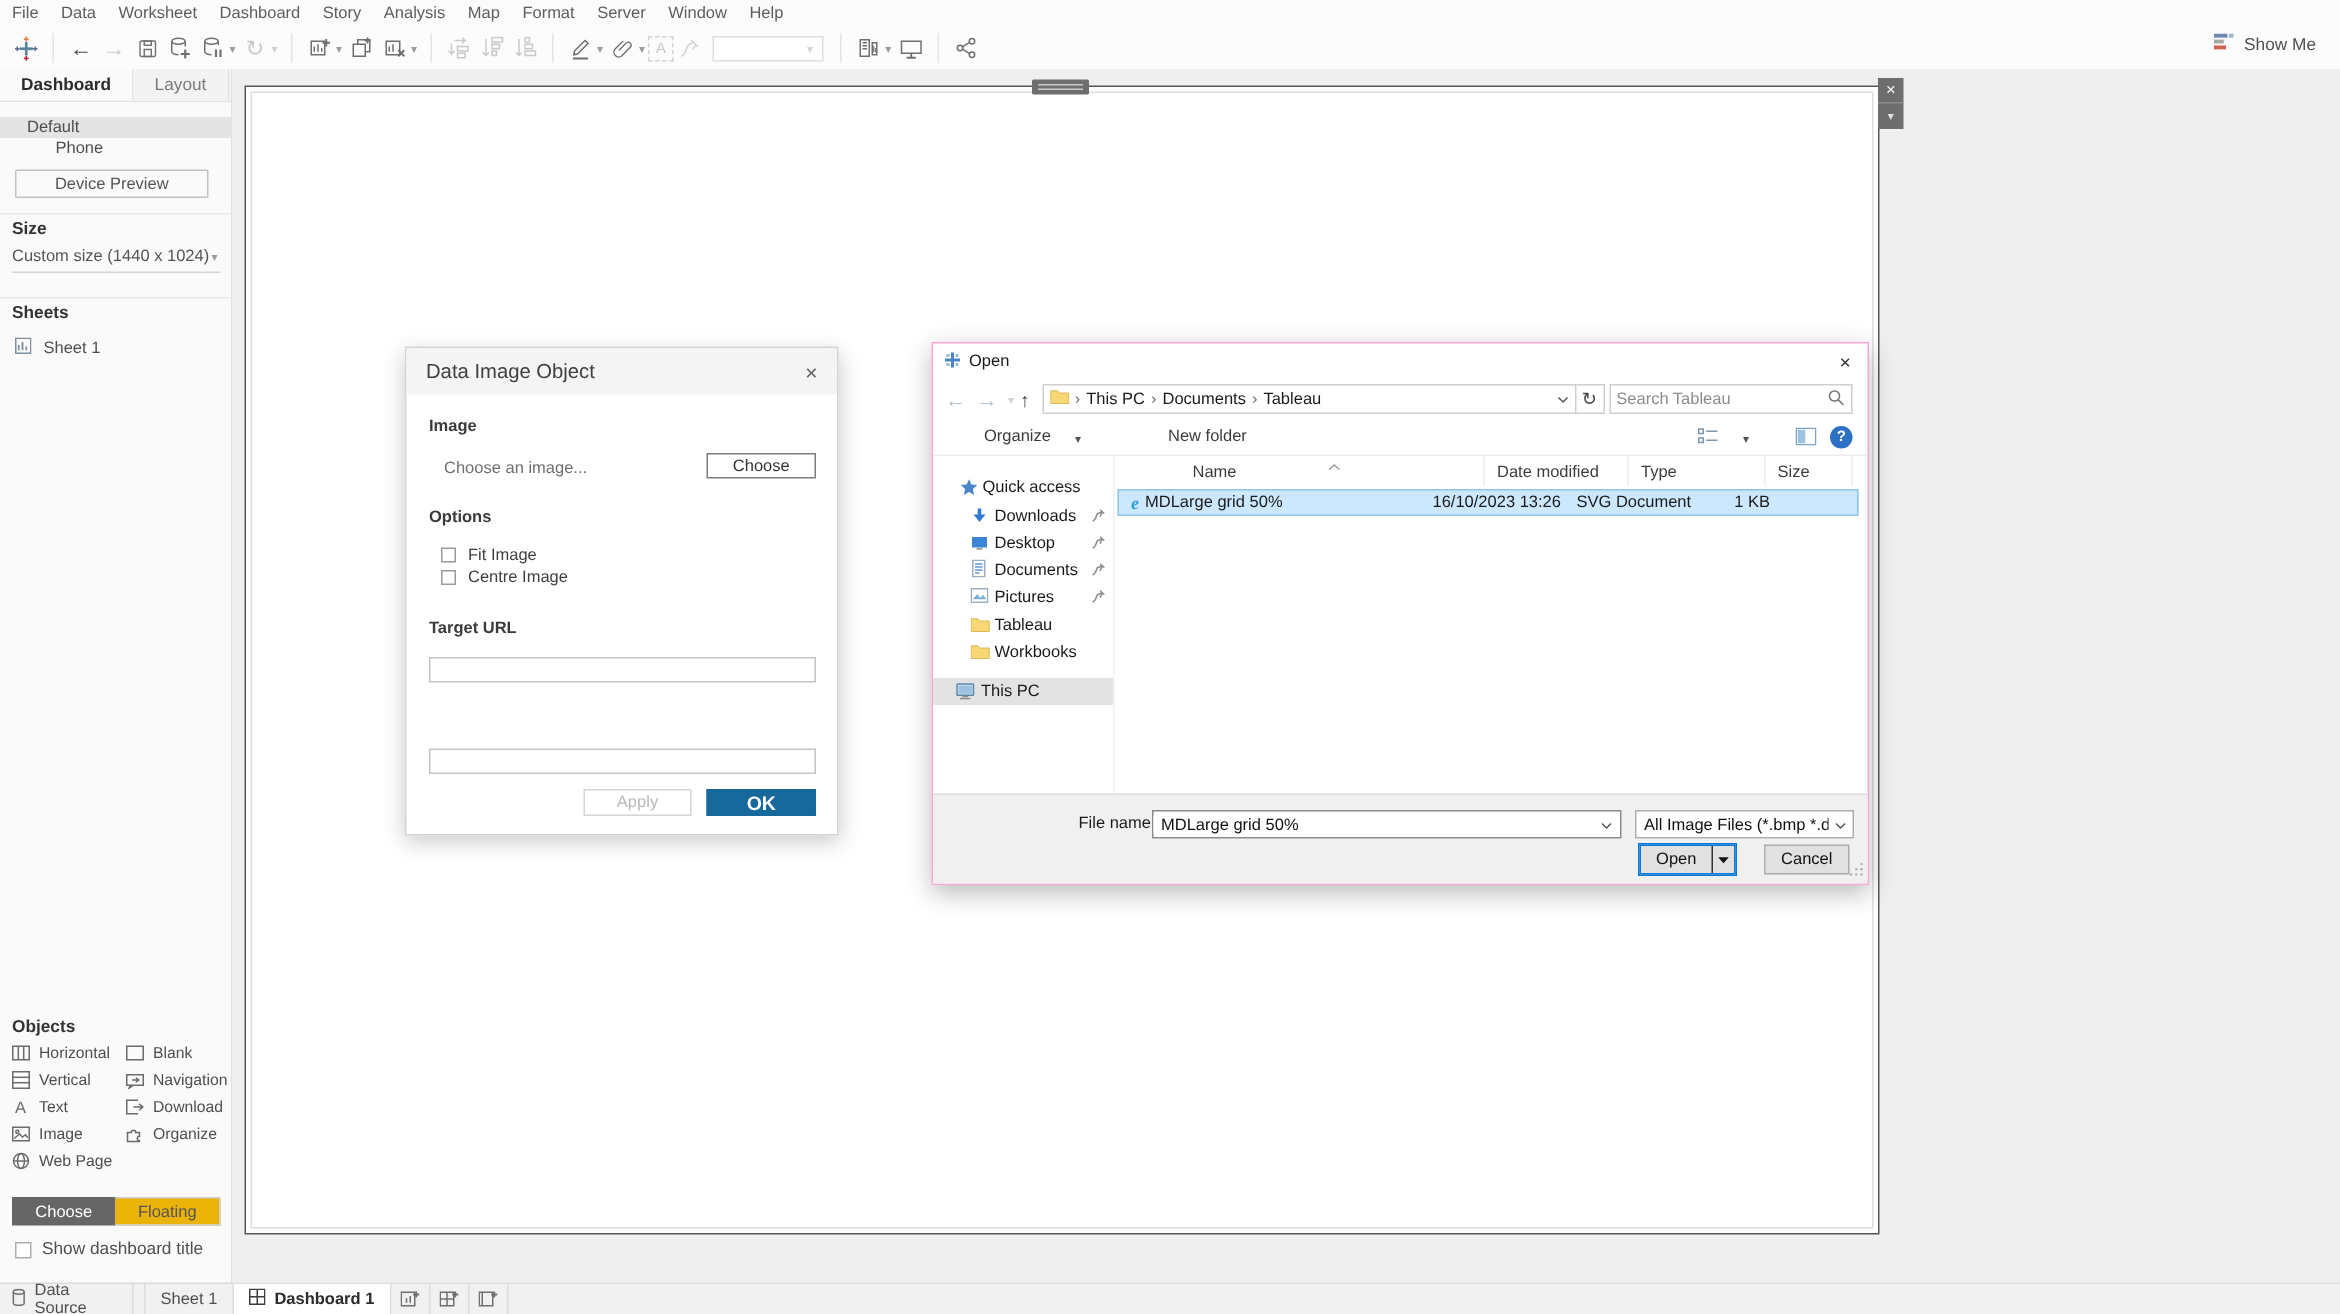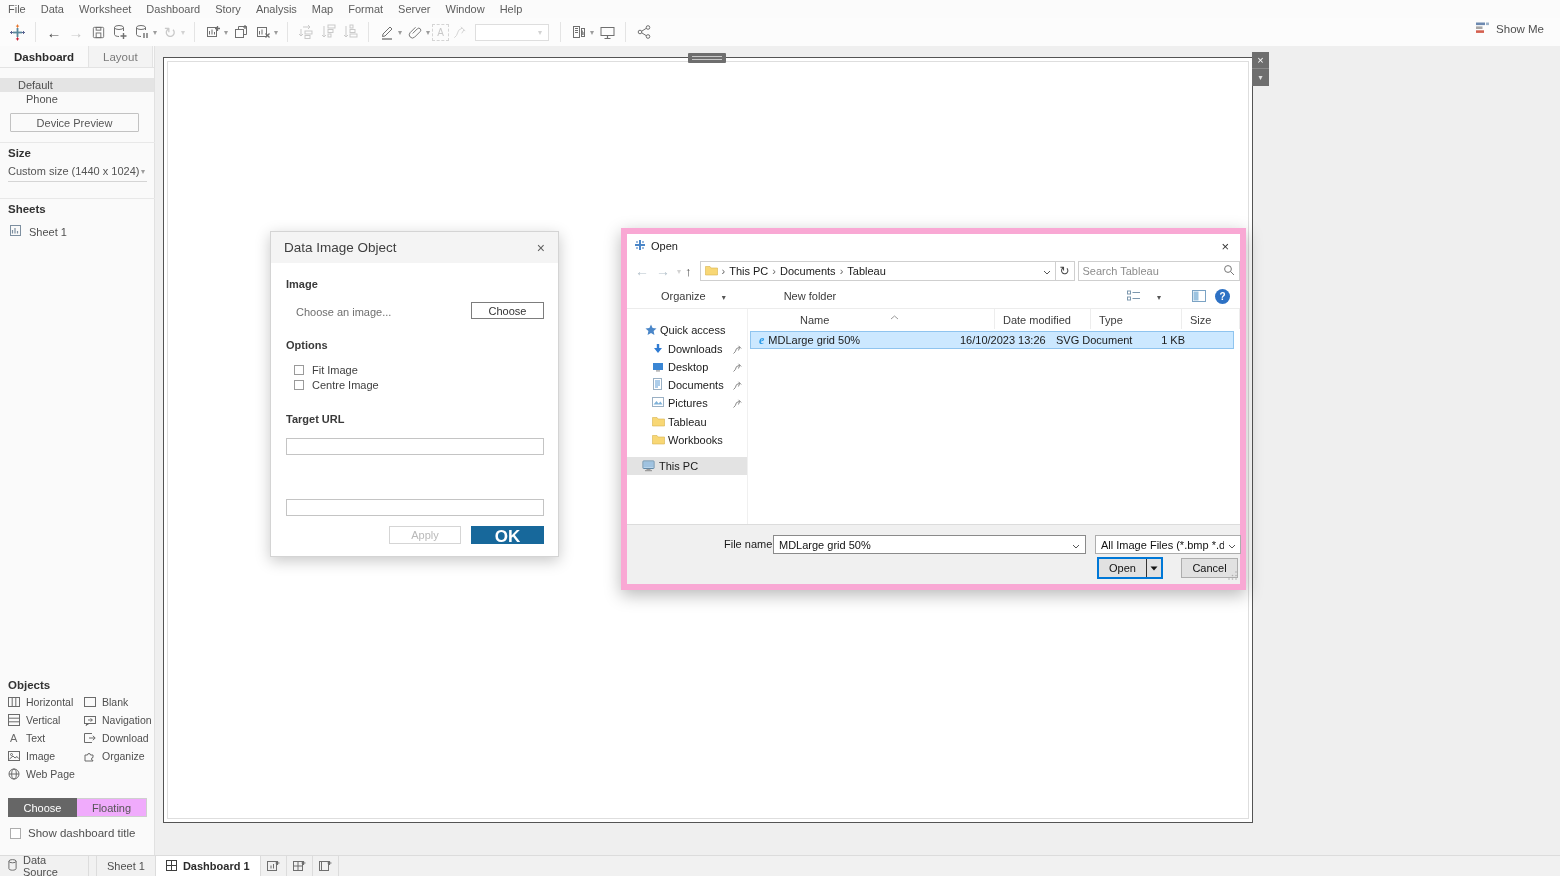--- a/index.html
+++ b/index.html
@@ -34,37 +34,37 @@
   
   .sidebar { position:absolute; left:0; top:46px; width:155px; height:809px; background:#fafafa;
     border-right:1px solid #e1e1e1; }
   .pane-tabs { display:flex; height:22px; border-bottom:1px solid #e3e3e3; font-size:11.5px; }
   .pane-tab { display:flex; align-items:center; padding:0 14px; color:#7a7a7a; background:#f3f3f3;
     border-right:1px solid #e3e3e3; cursor:pointer; }
   .pane-tab.active { background:#fafafa; color:#2b2b2b; font-weight:bold; }
   .pane-collapse { margin-left:auto; display:flex; align-items:center; padding:0 8px; color:#8a8a8a; cursor:pointer; }
   .dev-default { margin-top:10px; height:14px; background:#e4e4e4; display:flex; align-items:center;
     padding-left:18px; color:#4f4f4f; cursor:pointer; }
-  .dev-phone { height:14px; display:flex; align-items:center; padding-left:26px; color:#4f4f4f; cursor:pointer;text-align:center; }
+  .dev-phone { height:14px; display:flex; align-items:center; padding-left:37px; color:#4f4f4f; cursor:pointer;text-align:center; }
   .dev-preview { position:absolute; left:10px; top:67px; width:129px; height:19px; background:#fafafa;
     border:1px solid #c2c2c2; border-radius:1px; font-size:11px; color:#555; cursor:pointer; }
   .side-sep { position:absolute; left:0; width:155px; height:1px; background:#e8e8e8; }
   .side-label { position:absolute; left:8px; font-weight:bold; font-size:11.5px; color:#333; }
   .size-combo { position:absolute; left:8px; top:119px; width:139px; display:flex; align-items:center;
     justify-content:space-between; color:#555; border-bottom:1px solid #d5d5d5; padding-bottom:4px; cursor:pointer; }
   .sheet-item { position:absolute; left:10px; top:179px; display:flex; align-items:center; gap:8px;
     color:#4f4f4f; cursor:pointer; }
   .obj-grid { position:absolute; left:8px; top:650px; width:145px; display:grid;
     grid-template-columns:76px 69px; row-gap:6px; }
   .obj-item { display:flex; align-items:center; gap:6px; color:#4f4f4f; font-size:10.5px; cursor:pointer; }
   .obj-item svg { flex:0 0 auto; }
   .tile-seg { position:absolute; left:8px; top:752px; width:139px; height:19px; display:flex; }
   .seg-tiled { flex:1; background:var(--tiled); color:#fff; display:flex; align-items:center;
     justify-content:center; cursor:pointer; }
-  .seg-floating { flex:1; background:#f0abfc; color:#555; border:1px solid #cfcfcf; border-left:none;
+  .seg-floating { flex:1; background:#eab308; color:#555; border:1px solid #cfcfcf; border-left:none;
     display:flex; align-items:center; justify-content:center; cursor:pointer; }
   .show-title { position:absolute; left:10px; top:781px; display:flex; align-items:center; gap:7px;
     color:#4f4f4f; font-size:11.5px; cursor:pointer; }
   .cbx { width:11px; height:11px; border:1px solid #adadad; background:#fff; display:inline-block; }
 
   
   .canvas { position:absolute; left:155px; top:46px; width:1405px; height:809px; background:#efefef; }
   .dashboard { position:absolute; left:8px; top:11px; width:1090px; height:766px; background:#fff;
     border:1px solid #545454; box-shadow: inset 0 0 0 3px #ffffff, inset 0 0 0 4px #dedede; }
   .drag-handle { position:absolute; left:533px; top:7px; width:38px; height:10px; background:#6e6e6e;
@@ -87,25 +87,25 @@
   .choose-ph { position:absolute; left:25px; top:74px; color:#6f6f6f; }
   .choose-btn { position:absolute; left:200px; top:70px; width:73px; height:17px; background:#fff;
     border:1px solid #7d7d7d; font-size:11px; color:#333; cursor:pointer; }
   .echk { position:absolute; left:23px; display:flex; align-items:center; gap:8px; color:#3f3f3f; cursor:pointer; }
   .echk .cbx { width:10px; height:10px; border-color:#9a9a9a; }
   .etxt { position:absolute; left:15px; width:258px; height:17px; border:1px solid #c4c4c4;
     background:#fff; font-size:11px; padding:0 4px; font-family:"Liberation Sans",sans-serif; }
   .apply-btn { position:absolute; left:118px; top:294px; width:72px; height:18px; background:#fff;
     border:1px solid #d5d5d5; color:#b9b9b9; font-size:11px; }
   .ok-btn { position:absolute; left:200px; top:294px; width:73px; height:18px; background:var(--ok-blue);
-    border:1px solid var(--ok-blue); color:#fff; font-size:17px; font-weight:bold; cursor:pointer; }
+    border:1px solid var(--ok-blue); color:#fff; font-size:13px; font-weight:bold; cursor:pointer; }
 
   
   .odlg { position:absolute; left:621px; top:228px; width:625px; height:362px; background:#fff;
-    border:6px solid #f9a8d4; box-shadow:0 5px 16px rgba(0,0,0,0.28); font-size:11px; color:#1a1a1a; }
+    border:1px solid #f9a8d4; box-shadow:0 5px 16px rgba(0,0,0,0.28); font-size:11px; color:#1a1a1a; }
   .odlg-head { height:24px; display:flex; align-items:center; padding:0 7px; }
   .odlg-title { margin-left:5px; }
   .odlg-close { margin-left:auto; color:#333; font-size:13px; padding:0 4px; cursor:pointer; }
   .onav { position:absolute; left:0; top:24px; right:0; height:26px; display:flex; align-items:center; padding-left:8px; }
   .onav .nbtn { color:#b5c2cc; font-size:14px; margin-right:7px; cursor:default; }
   .onav .upbtn { color:#4a4a4a; font-size:13px; margin:0 8px 0 2px; cursor:pointer; }
   .addrbar { width:356px; height:20px; border:1px solid #cfcfcf; display:flex; align-items:center;
     padding:0 4px; gap:4px; background:#fff; }
   .crumb { display:flex; align-items:center; gap:4px; cursor:pointer; }
   .crumb-sep { color:#6a6a6a; font-size:11px; }

